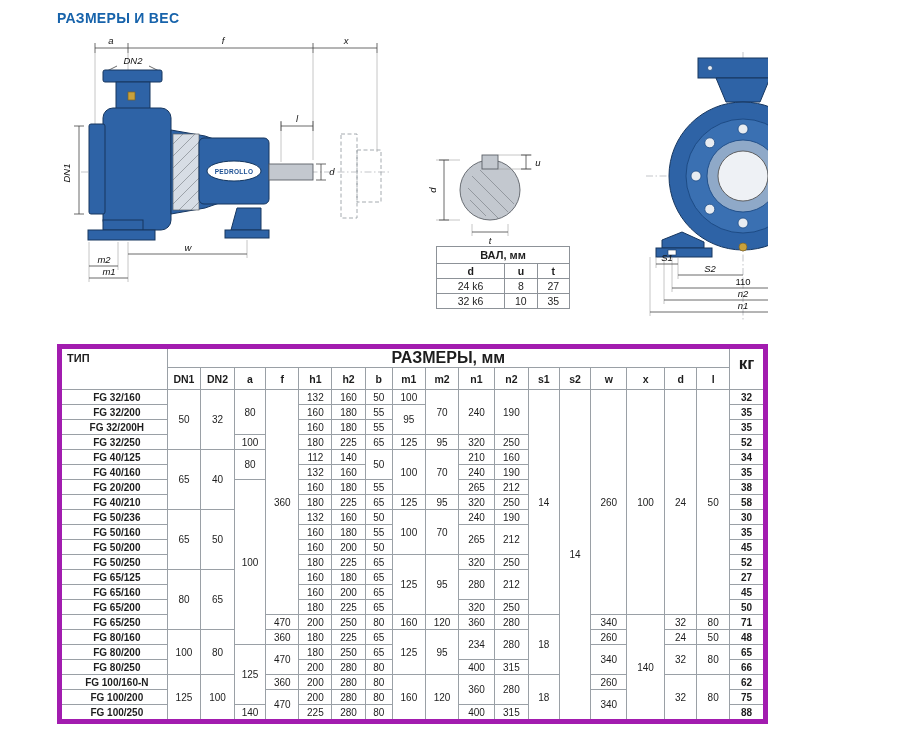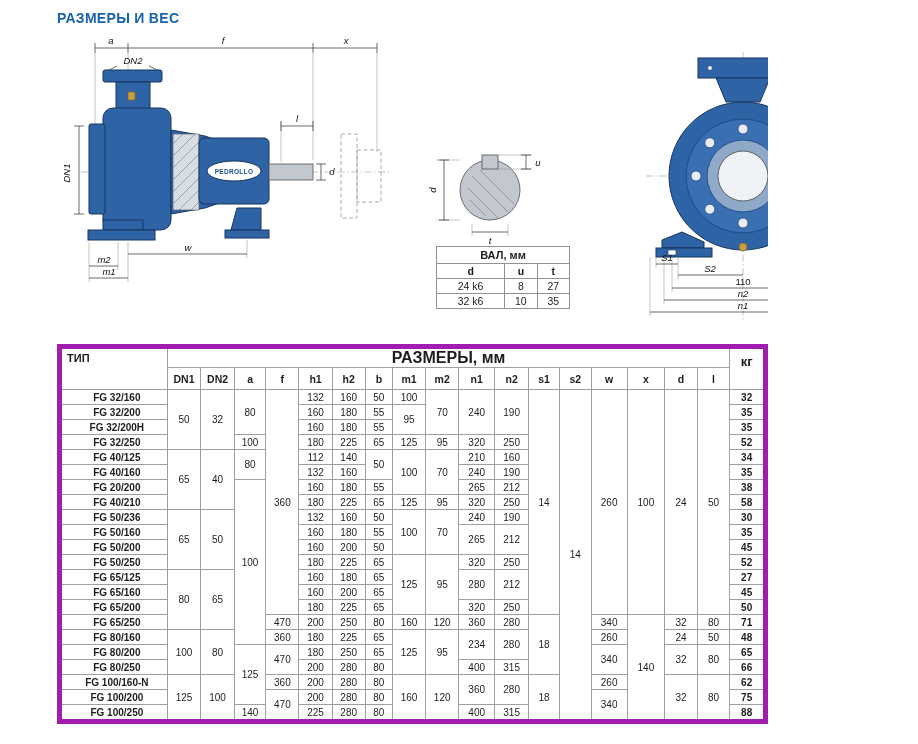--- a/index.html
+++ b/index.html
@@ -40,21 +40,21 @@
   
   .maintable{position:absolute;left:57px;top:344px;border-collapse:collapse;table-layout:fixed;
              border:5px solid #a21caf;background:#fff;}
   .maintable th,.maintable td{border:1px solid #9aa0a6;font-size:10px;text-align:center;
              padding:0;color:#1d1d1d;vertical-align:middle;overflow:hidden;}
   .maintable thead tr.group-row th{height:16px;}
   .maintable thead tr.cols-row th{height:21px;font-weight:bold;font-size:10.5px;}
   .maintable thead .type-head{text-align:left;vertical-align:top;padding:3px 0 0 5px;
              font-size:11px;font-weight:bold;}
   .maintable thead .group-head{font-size:16px;font-weight:bold;}
-  .maintable thead .kg-head{vertical-align:top;padding-top:5px;font-size:13px;font-weight:bold;}
+  .maintable thead .kg-head{vertical-align:top;padding-top:5px;font-size:17px;font-weight:bold;}
   .maintable tbody tr{height:15px;}
   .maintable tbody td{height:14px;line-height:13px;}
   .maintable .type-cell{text-align:center;padding-left:5px;font-weight:bold;white-space:nowrap;}
   .maintable .kg-cell{font-weight:bold;}
 
   
   .watermark{position:absolute;left:866px;top:662px;width:120px;color:#a9a9a9;}
   .wm1{font-size:15px;white-space:nowrap;}
   .wm2{font-size:11px;margin-top:14px;white-space:nowrap;}
   .wm3{font-size:11px;margin-top:1px;white-space:nowrap;}

